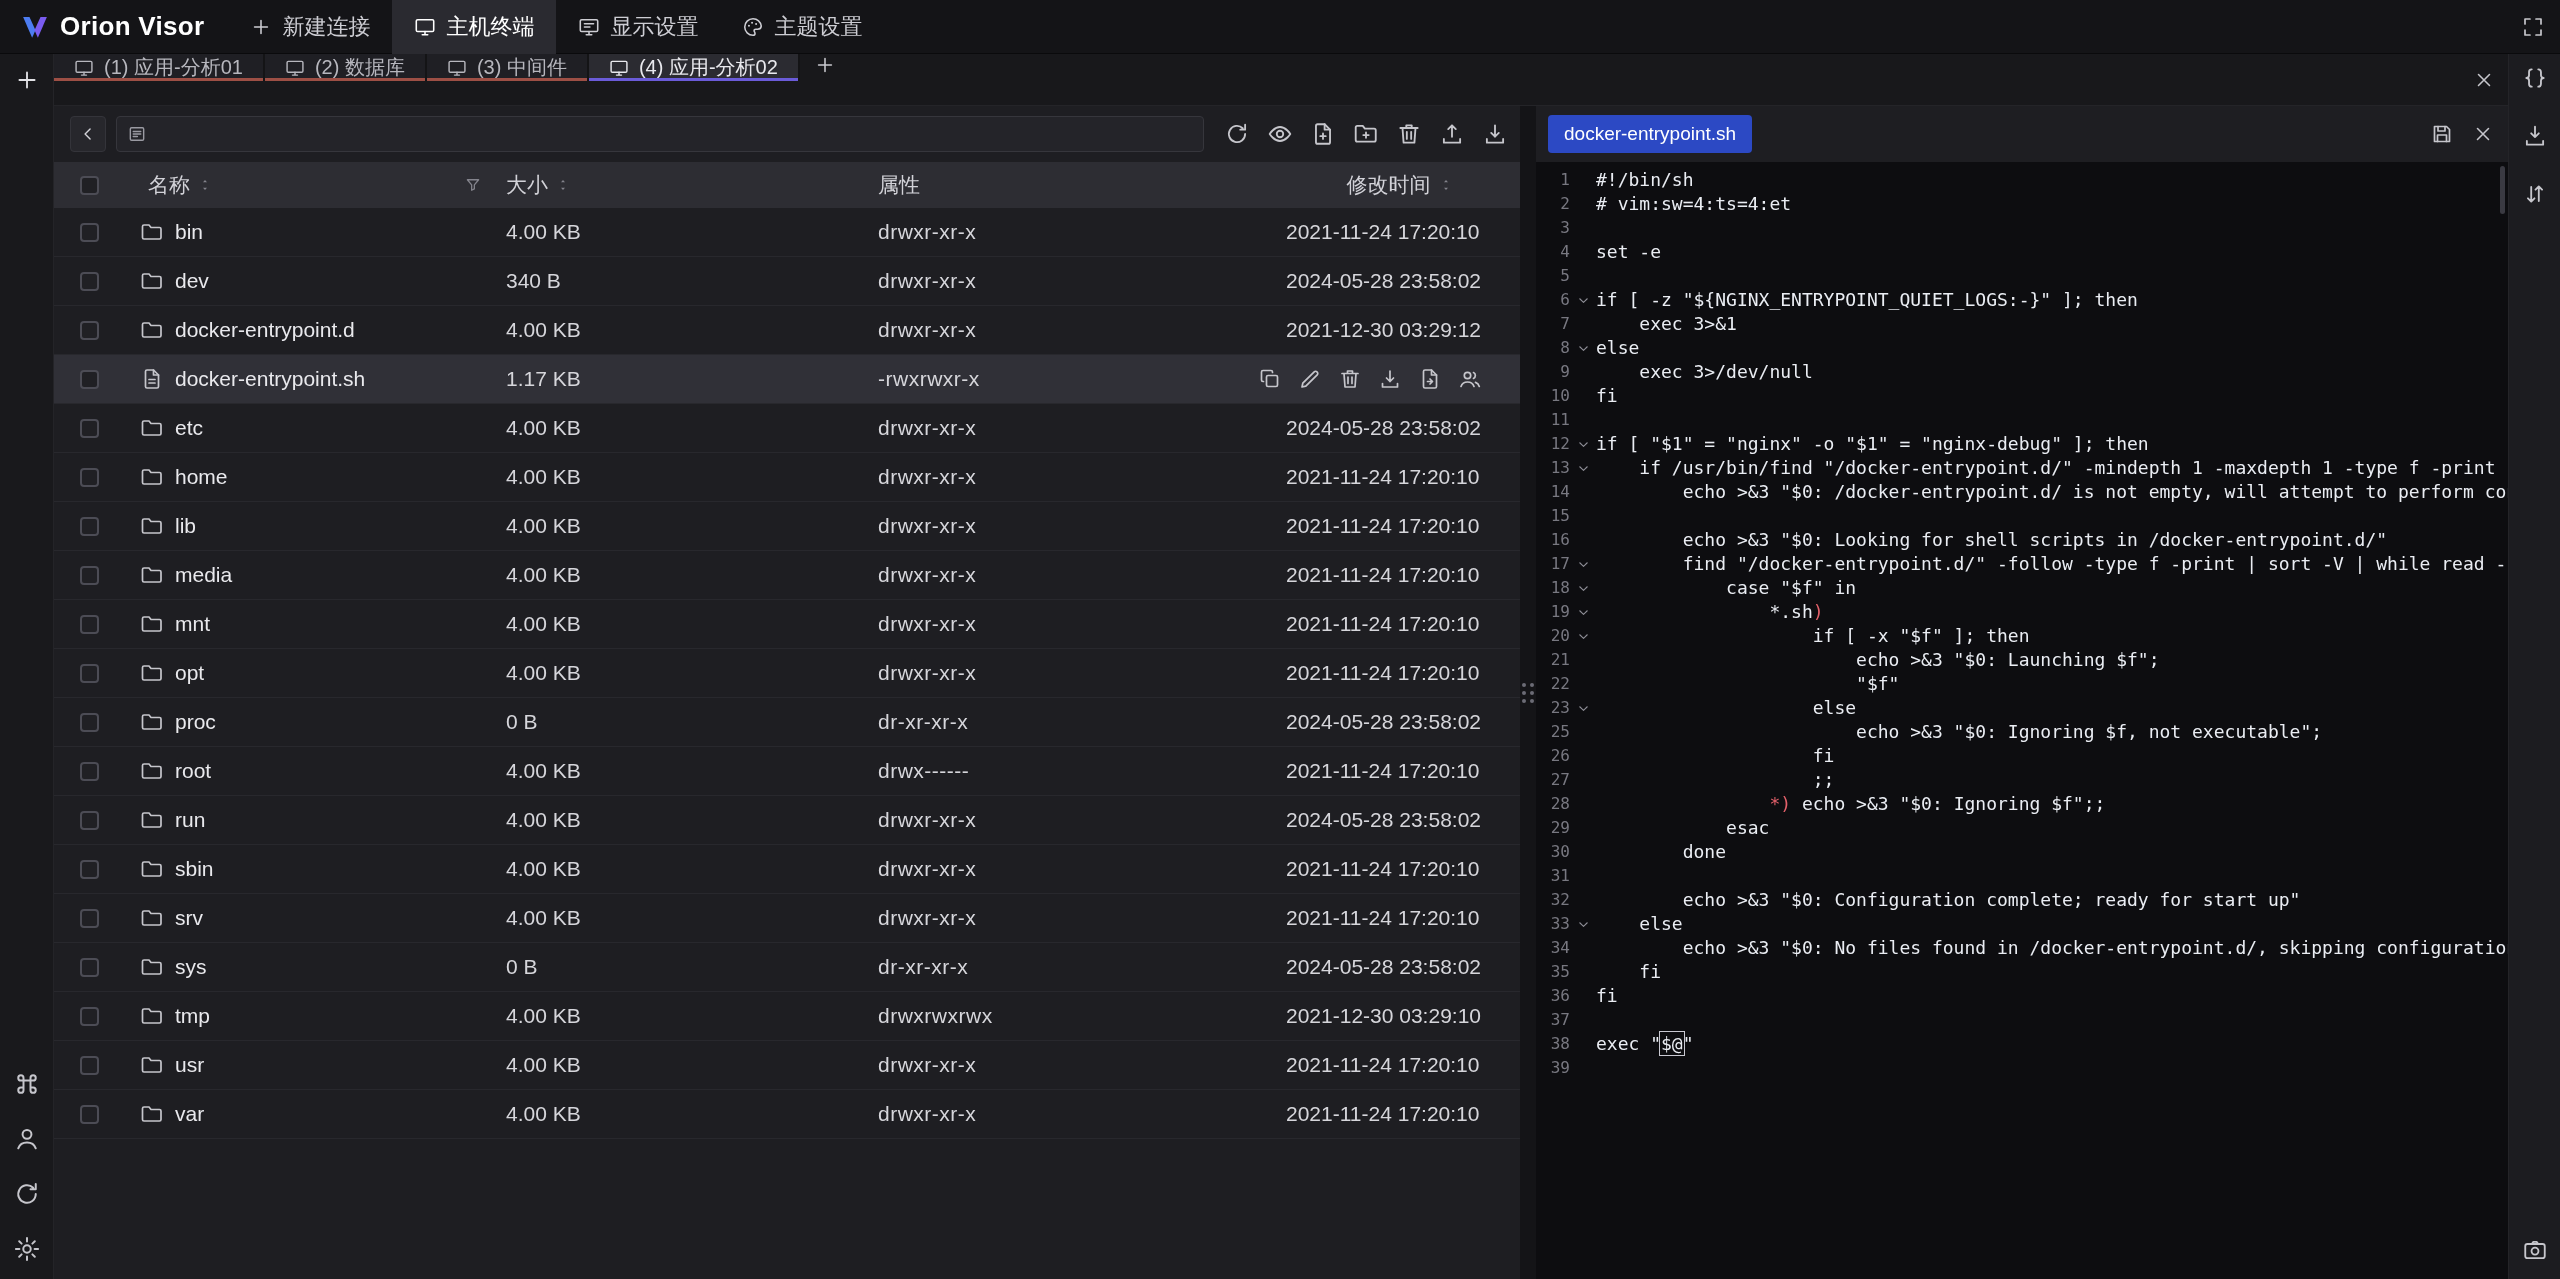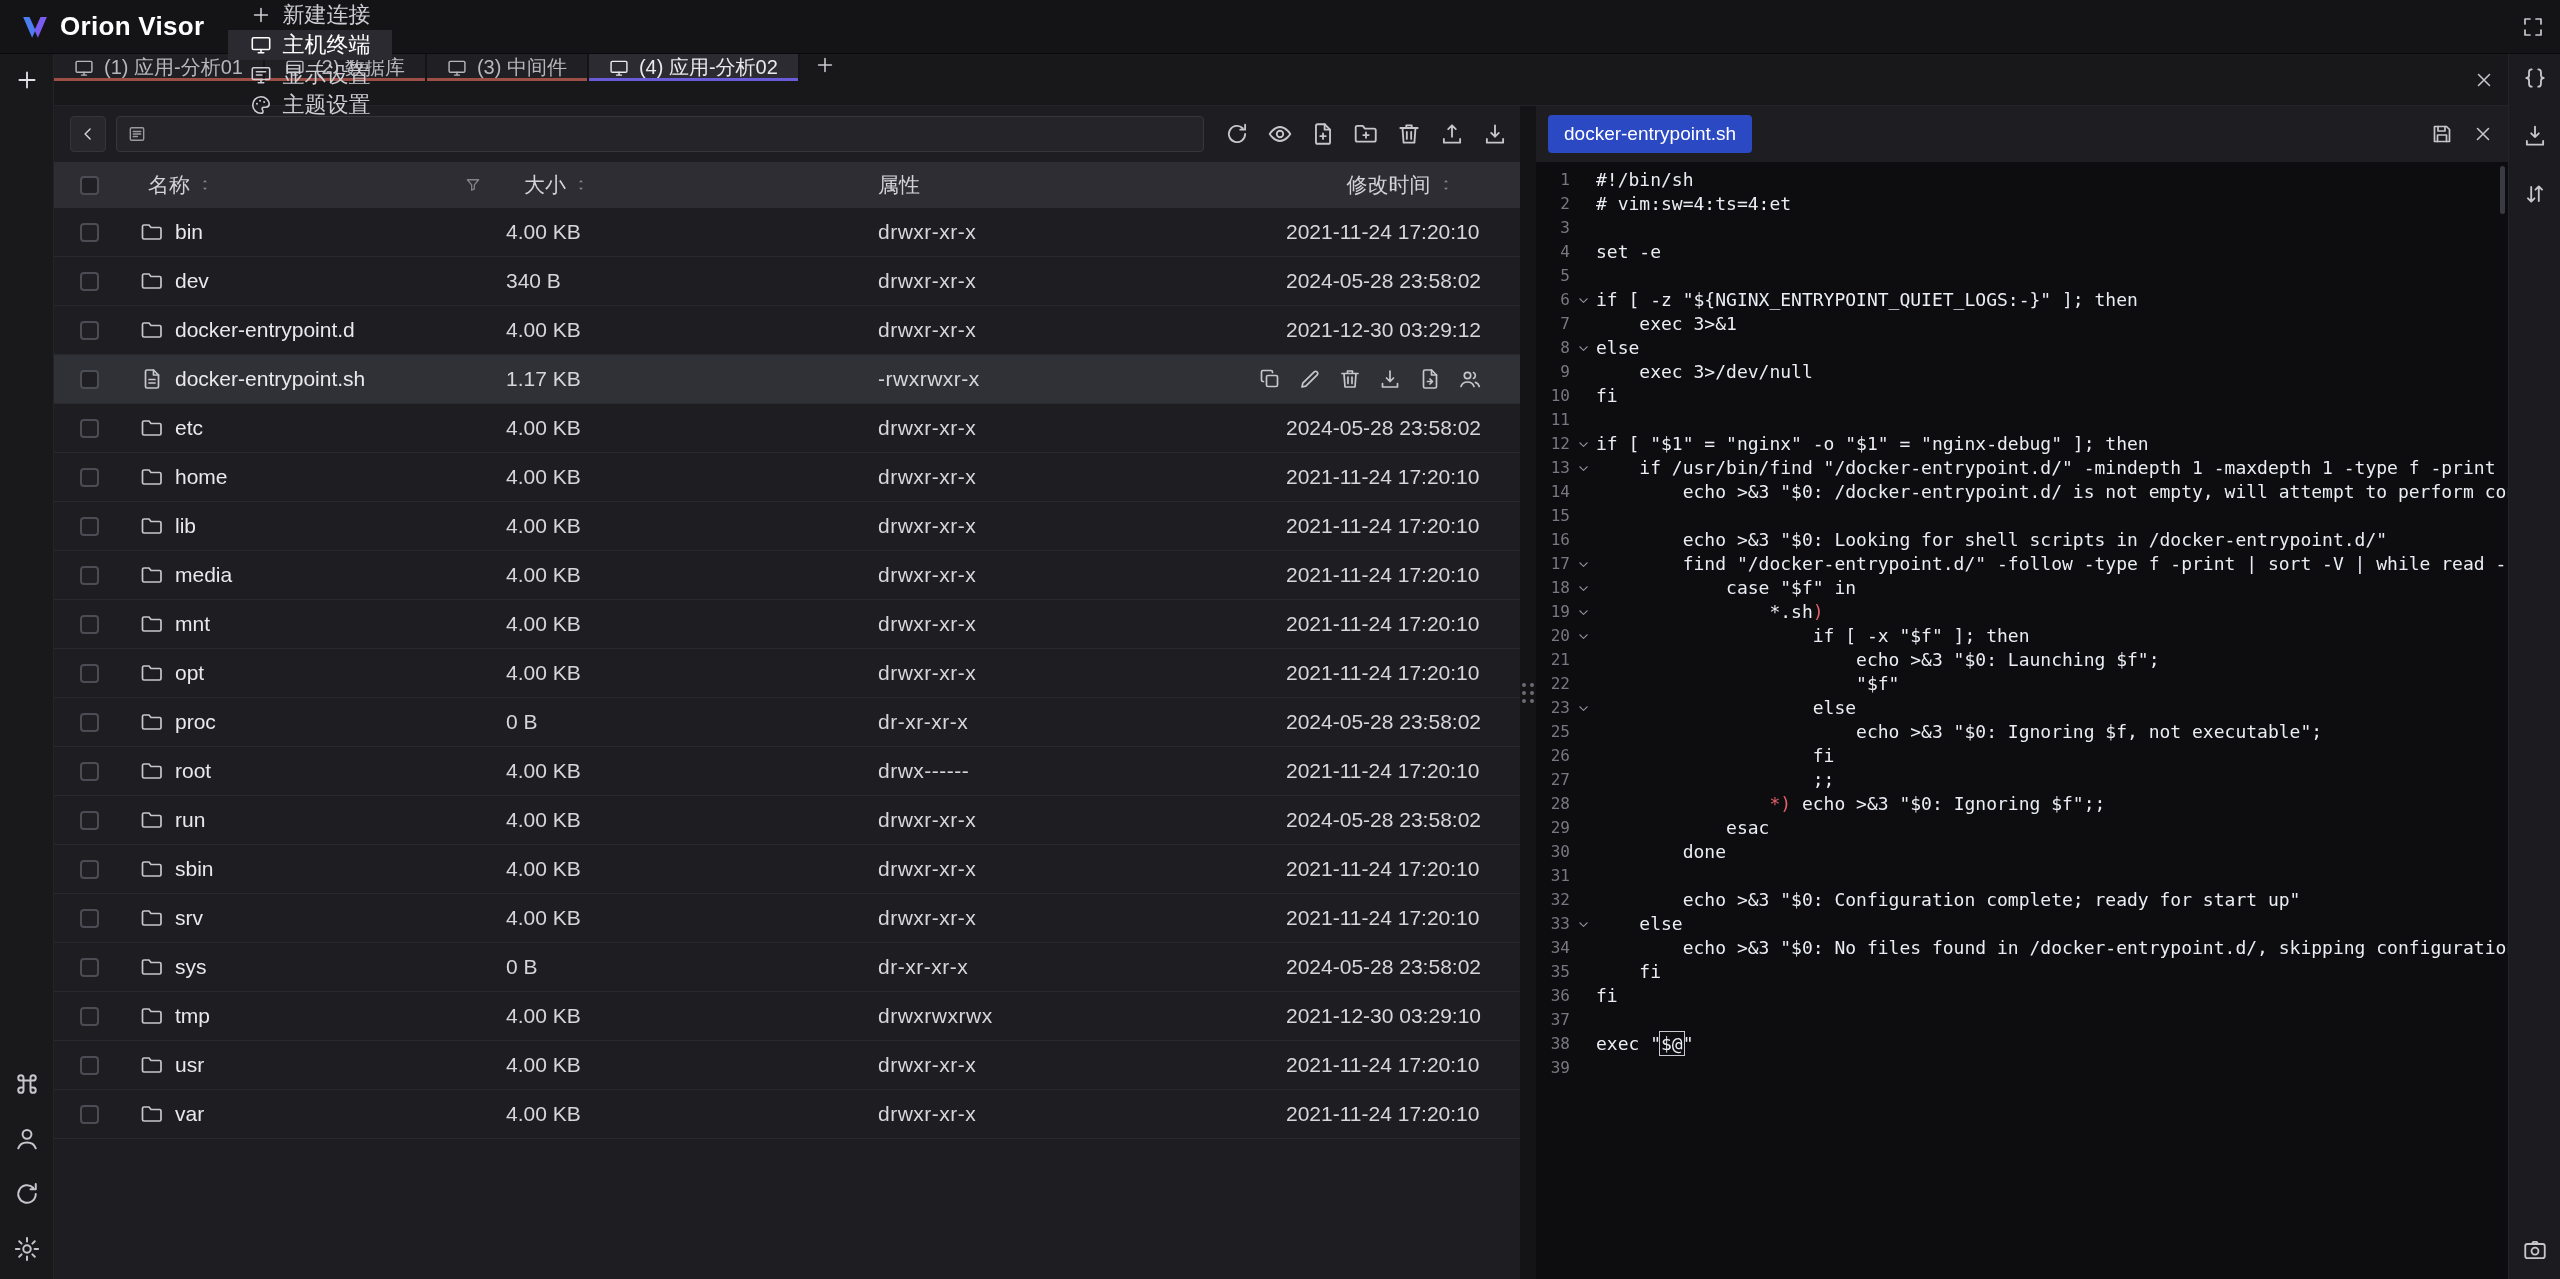--- a/index.html
+++ b/index.html
@@ -14,21 +14,21 @@
   .ic16{width:16px;height:16px}.ic18{width:18px;height:18px}.ic20{width:20px;height:20px}
   .ic22{width:22px;height:22px}.ic24{width:24px;height:24px}.ic26{width:26px;height:26px}
   .ic28{width:28px;height:28px}.ic30{width:30px;height:30px}
   .tool { color: #c6c6cc; cursor: pointer; }
 
   
   .topnav { position: absolute; top: 0; left: 0; right: 0; height: 54px; background: #141417;
             border-bottom: 1px solid #0a0a0c; display: flex; align-items: center; z-index: 6; }
   .logo { display: flex; align-items: center; gap: 10px; padding: 0 24px 0 20px; }
   .logo-text { color: #ffffff; font-weight: bold; font-size: 26px; letter-spacing: 0.3px; }
-  .nav-items { display: flex; height: 54px; flex-direction: column; }
+  .nav-items { display: flex; height: 54px; }
   .nav-item { display: flex; align-items: center; gap: 10px; padding: 0 22px; font-size: 22px;
               color: #cdcdd3; cursor: pointer; }
   .nav-item.active { background: #2a2a30; color: #ffffff; }
   .nav-right { margin-left: auto; padding-right: 15px; display: flex; align-items: center; }
 
   
   .sidebar { position: absolute; left: 0; top: 54px; bottom: 0; width: 54px; background: #19191c;
              border-right: 1px solid #242428; display: flex; flex-direction: column; align-items: center; }
   .sidebar-plus { margin-top: 13px; color: #e2e2e6; cursor: pointer; }
   .sidebar-bottom { margin-top: auto; display: flex; flex-direction: column; gap: 27px;
@@ -61,21 +61,21 @@
   .path-input { flex: 1; height: 36px; background: #242429; border: 1px solid #36363c; border-radius: 4px;
                 display: flex; align-items: center; gap: 9px; padding: 0 10px; color: #9a9aa2; cursor: text; }
   .path-value { font-size: 20px; color: #e2e2e6; white-space: pre; }
   .ftools { display: flex; gap: 17px; padding-left: 10px; }
 
   .ftable-head { display: grid; grid-template-columns: 70px 374px 376px 406px 1fr; height: 46px;
                  background: #2d2d33; align-items: center; font-size: 21px; color: #d2d2d8; flex: none; }
   .cell { display: flex; align-items: center; min-width: 0; }
   .c-check { justify-content: center; }
   .head-name { padding-left: 24px; gap: 7px; }
-  .head-size { padding-left: 8px; gap: 7px; margin-left: 18px; }
+  .head-size { padding-left: 8px; gap: 7px; }
   .head-attrs { padding-left: 4px; }
   .head-time { justify-content: center; gap: 7px; }
   .sort-ic { color: #84848d; cursor: pointer; }
   .funnel-ic { margin-left: auto; margin-right: 16px; color: #84848d; cursor: pointer; }
 
   .ftable-body { flex: 1; overflow: hidden; }
   .frow { display: grid; grid-template-columns: 70px 374px 376px 406px 1fr; height: 49px; align-items: center;
           border-bottom: 1px solid #28282d; font-size: 21px; color: #d6d6db; cursor: pointer; }
   .frow.selected { background: #303037; }
   .frow .c-name { padding-left: 16px; gap: 11px; }

